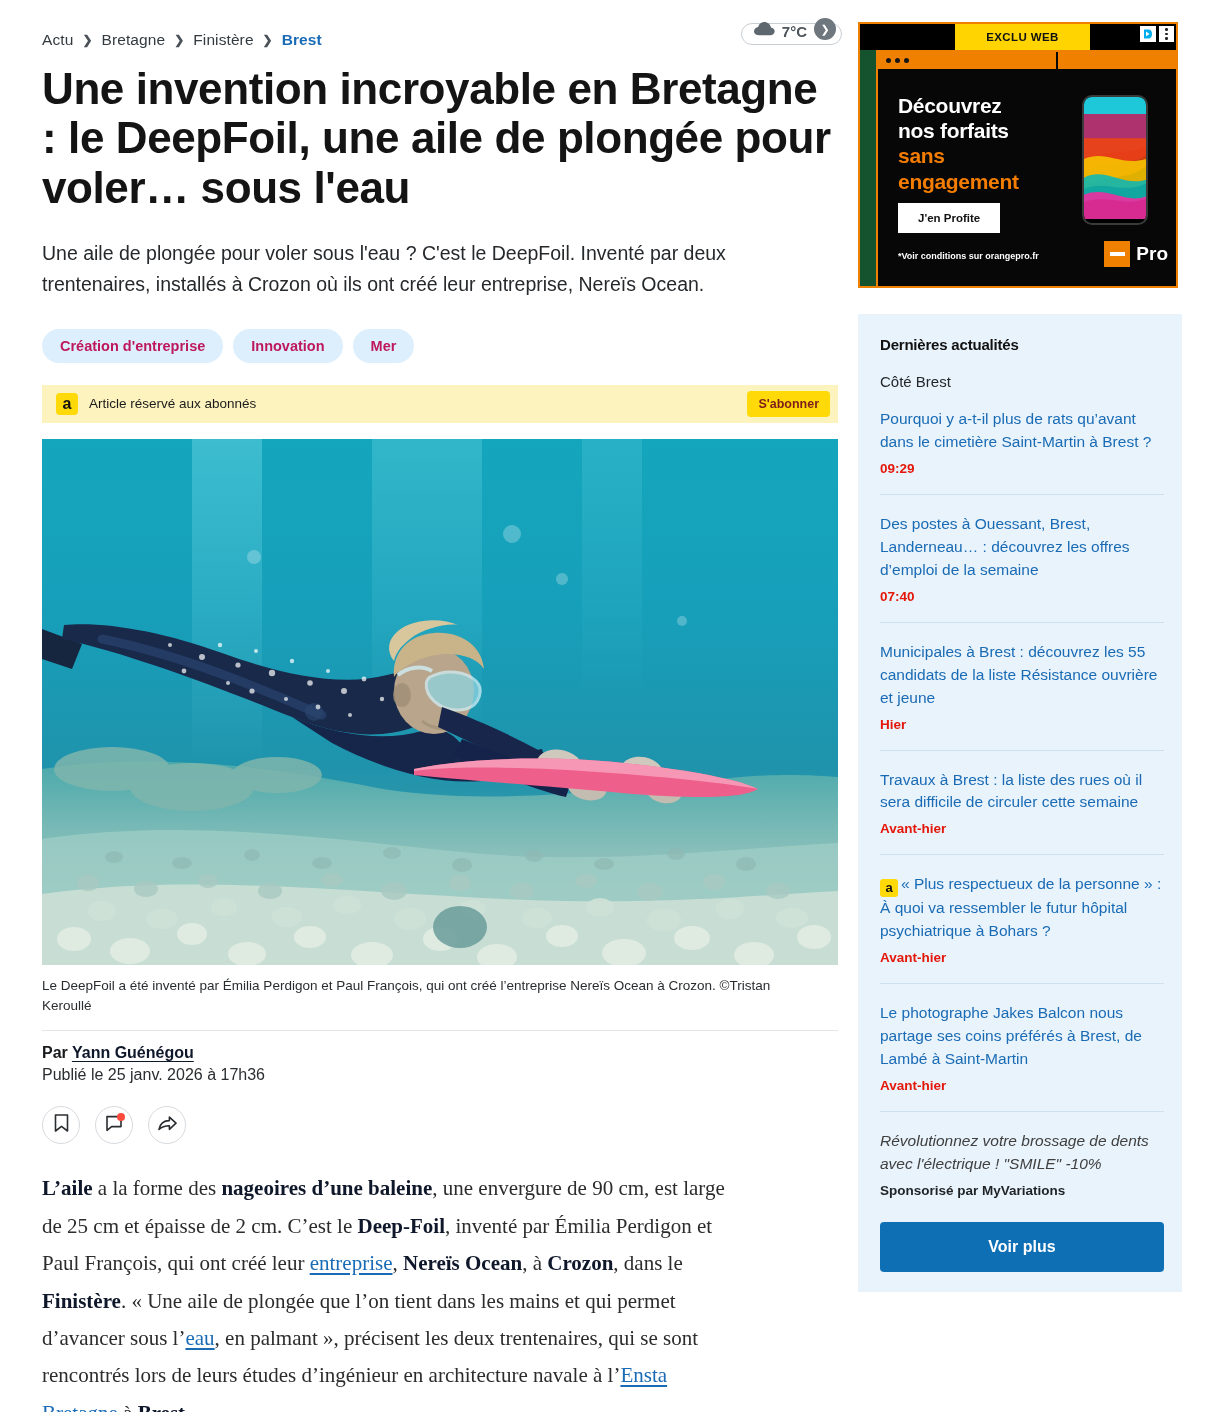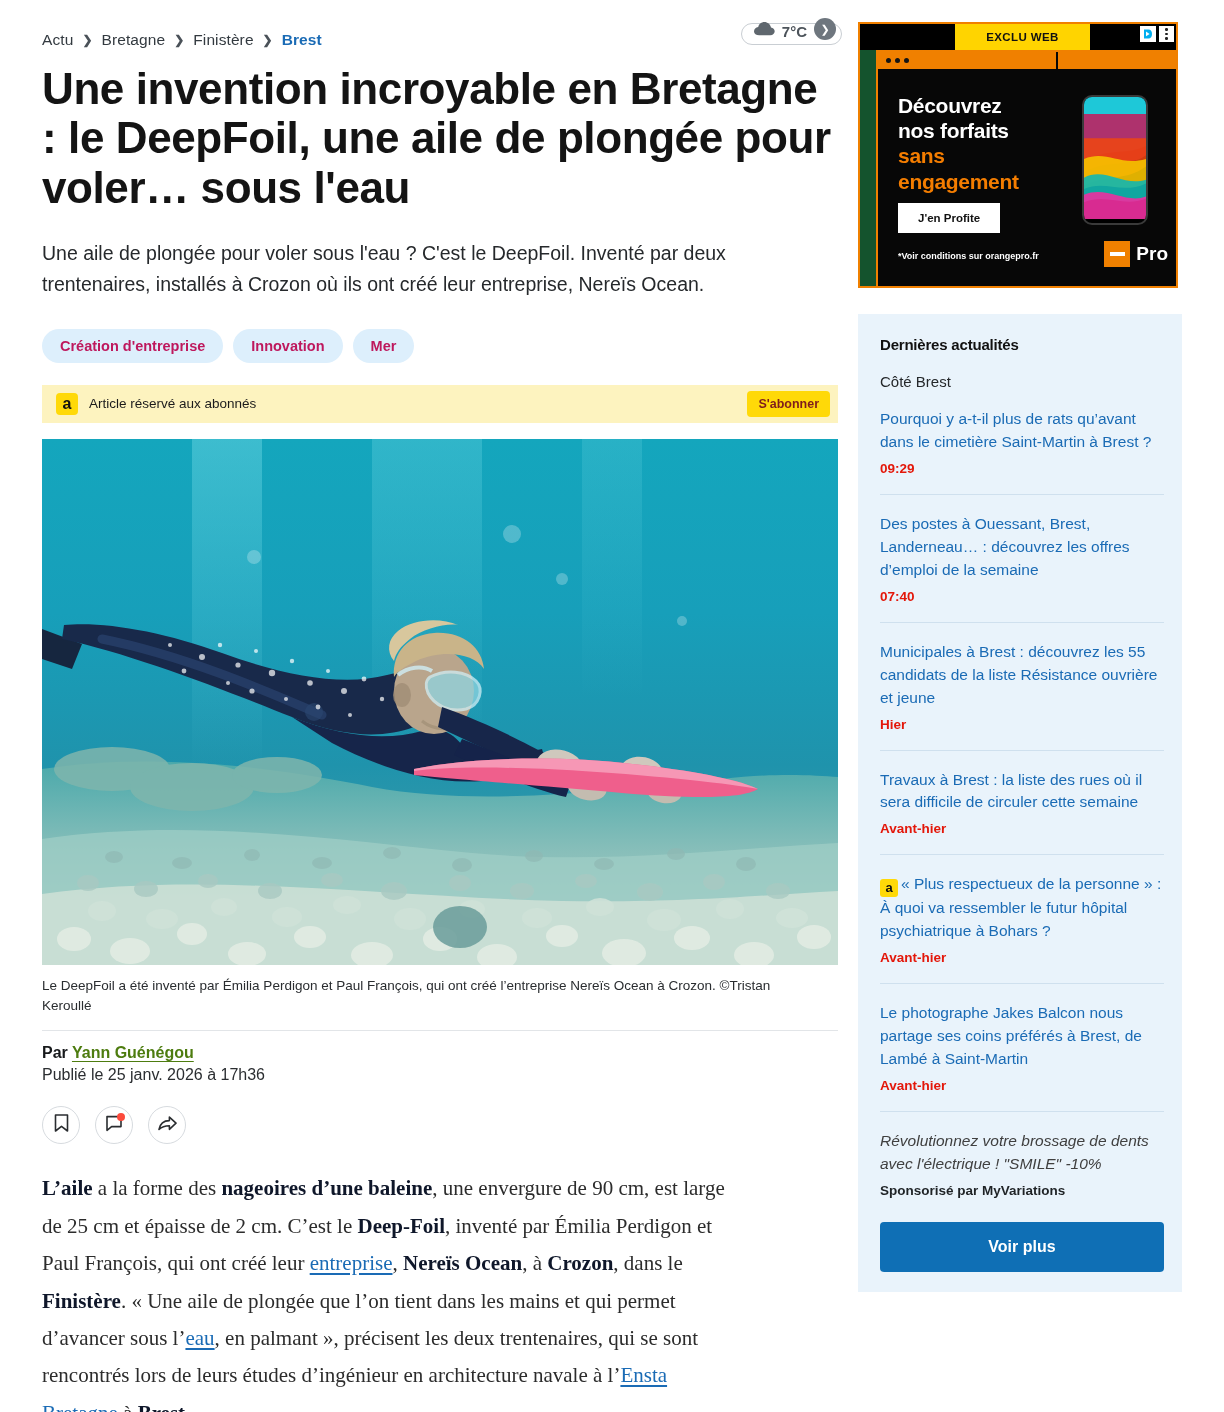--- a/index.html
+++ b/index.html
@@ -131,21 +131,21 @@
   .byline-sep {
     margin-top: 14px;
     border-top: 1px solid #e2e5e8;
     width: 796px;
   }
   .byline {
     margin-top: 13px;
     font-size: 16px; font-weight: 700; color: #17191b;
   }
   .byline a {
-    color: #4d7c0f; text-decoration: underline;
+    color: #0f172a; text-decoration: underline;
     text-underline-offset: 3px;
   }
   .pubdate {
     margin-top: 4px;
     font-size: 16px; color: #2b2e31; font-weight: 400;
   }
 
   .actions { display: flex; gap: 15px; margin-top: 22px; }
   .action-btn {
     width: 38px; height: 38px; border-radius: 50%;

